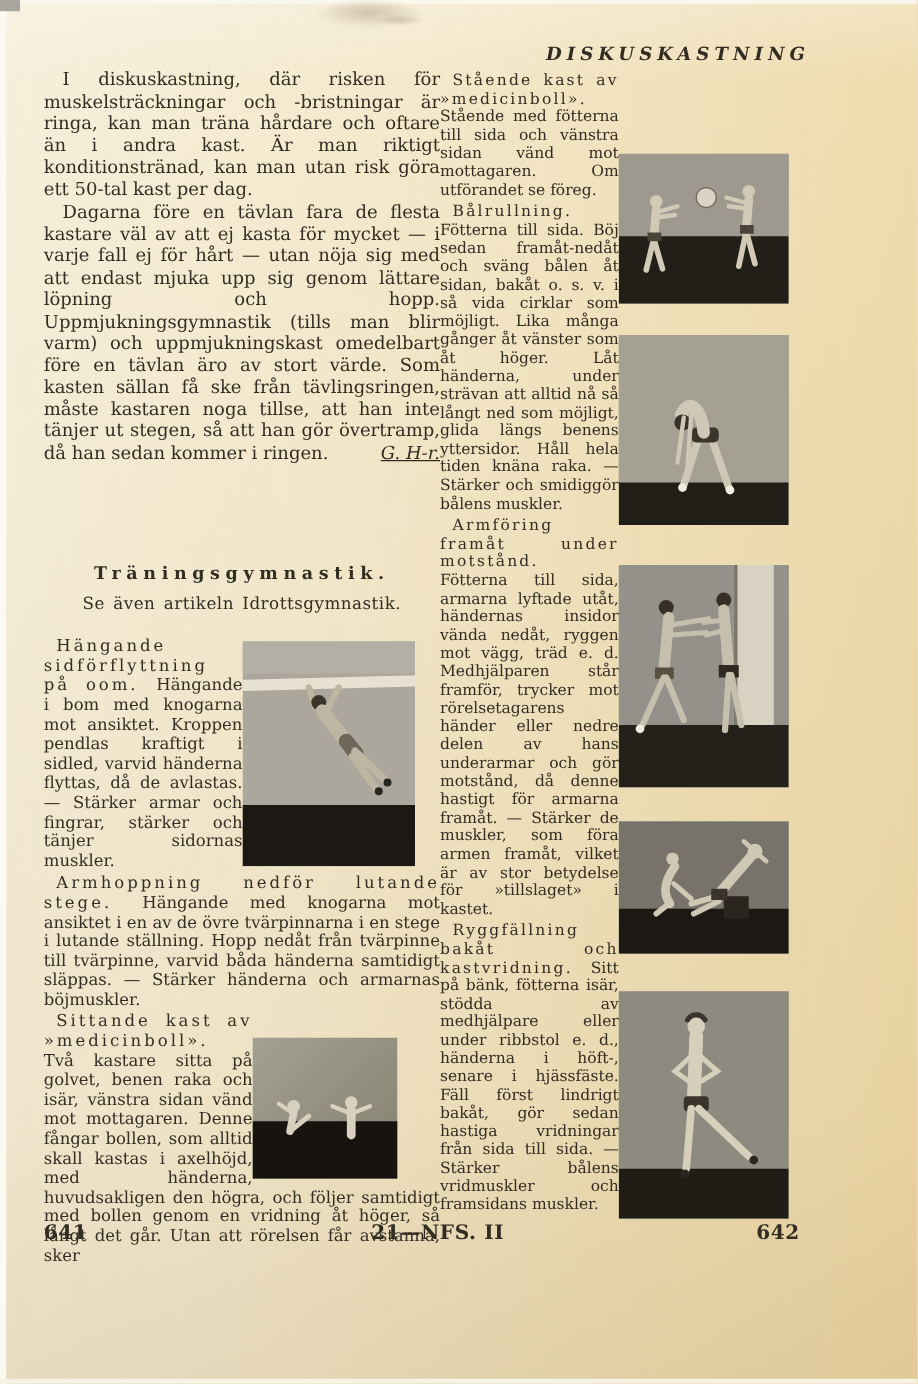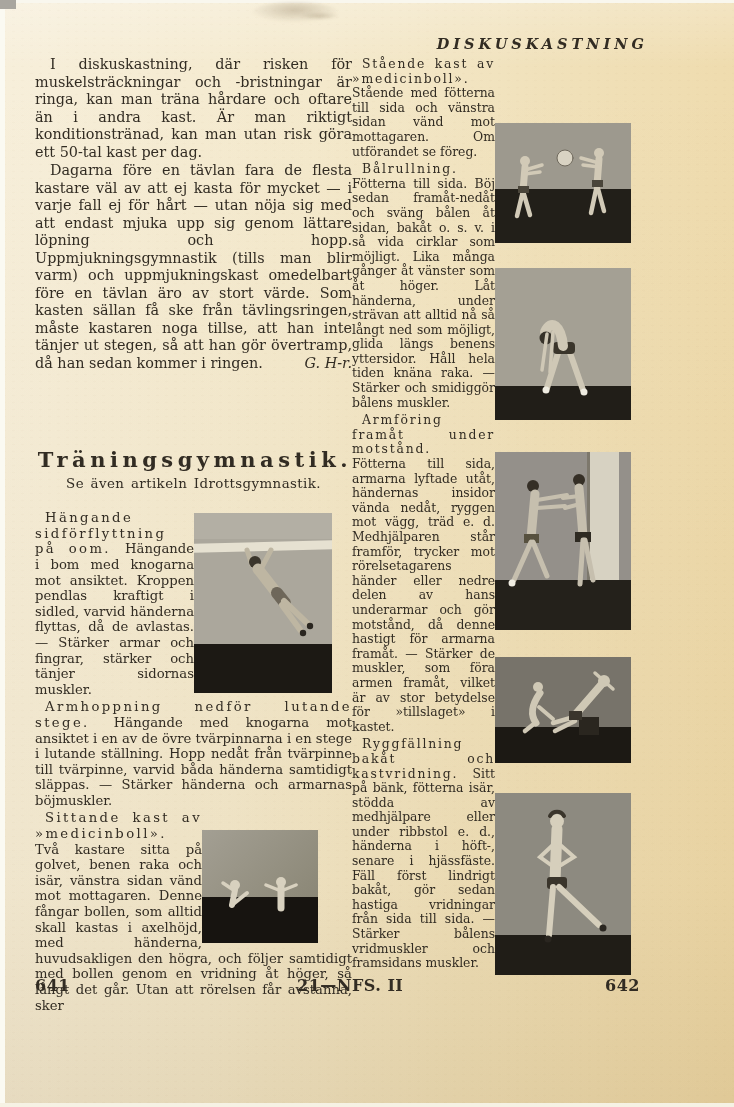--- a/index.html
+++ b/index.html
@@ -33,24 +33,24 @@
     font-size:14.5px;font-style:italic;font-weight:bold;letter-spacing:4px;
   }
 
   
   .para{text-align:justify;hyphens:auto;-webkit-hyphens:auto;}
   .indent{text-indent:15px;}
 
   
   .lcolA{position:absolute;left:35px;top:56px;width:317px;font-size:14.4px;line-height:17.5px;}
   .lcolA .para{margin:0 0 1px 0;}
-  .sig{float:right;font-style:italic;}
+  .sig{float:right;font-style:italic;text-decoration:underline;}
 
   .lcolB{position:absolute;left:35px;top:452px;width:317px;font-size:13.2px;line-height:15.6px;}
-  .section-heading{text-align:right;font-weight:bold;font-size:21px;letter-spacing:4.5px;margin:0 0 8px 0;}
+  .section-heading{text-align:center;font-weight:bold;font-size:14px;letter-spacing:4.5px;margin:0 0 8px 0;}
   .section-note{text-align:center;font-size:13.4px;letter-spacing:0.4px;word-spacing:2px;margin:0 0 19px 0;}
   .ex{margin:0 0 2px 0;text-indent:10px;}
   .ex-title{letter-spacing:2.4px;word-spacing:3px;margin-right:7px;}
   .r .ex-title{letter-spacing:1.8px;word-spacing:2px;}
 
   
   .rcol{position:absolute;left:352px;top:57px;width:293px;font-size:12.4px;line-height:14.6px;}
   .rcol .para{margin:0 0 3px 0;}
 
   

